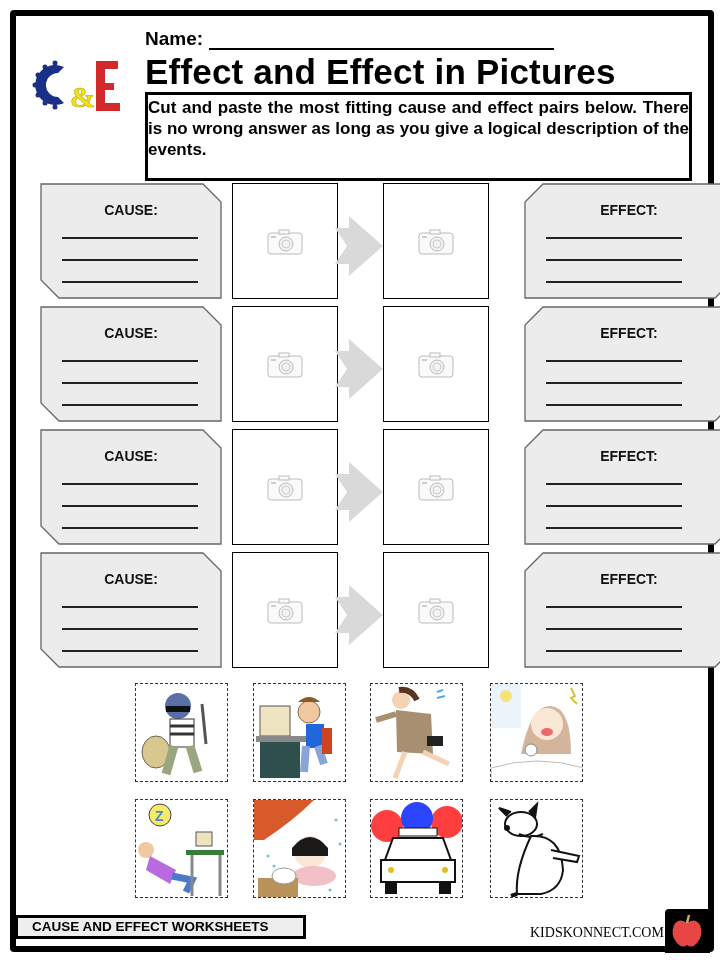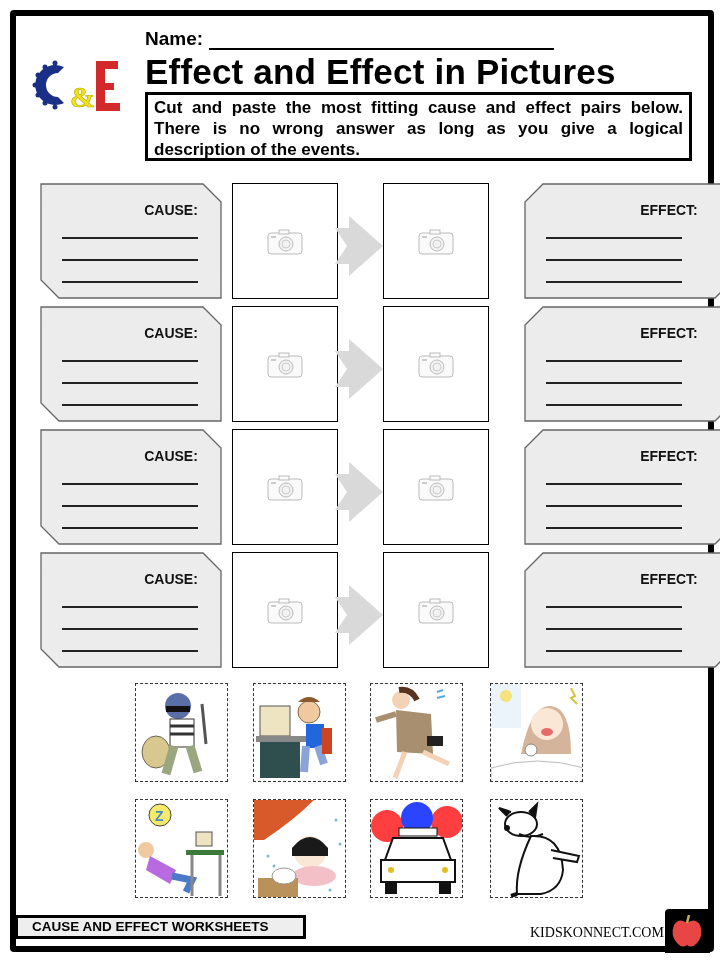--- a/index.html
+++ b/index.html
@@ -2,23 +2,23 @@
 <html><head>
 <meta charset="utf-8">
 <style>
   * { box-sizing: border-box; margin: 0; padding: 0; }
   body { width: 720px; height: 960px; background: #fff; position: relative; overflow: hidden; font-family: "Liberation Sans", sans-serif; }
   .frame { position: absolute; left: 10px; top: 10px; width: 704px; height: 942px; border: 6px solid #000; border-radius: 4px; background:#fff; }
   .logo { position: absolute; left: 30px; top: 55px; width: 95px; height: 60px; }
   .name-row { position: absolute; left: 145px; top: 28px; font-size: 19px; font-weight: bold; color:#000; display:flex; align-items:flex-end; }
   .name-line { display:inline-block; width: 345px; border-bottom: 2px solid #000; margin-left: 6px; height: 18px; }
   .title { position: absolute; left: 145px; top: 52px; font-size: 35px; font-weight: bold; color:#000; letter-spacing: 0.2px; }
-  .instr { position: absolute; left: 145px; top: 92px; width: 547px; height: 69px; border: 3px solid #000; padding: 2px 6px; font-size: 17px; font-weight: bold; line-height: 21px; text-align: justify; text-align-last: left; color:#000; }
+  .instr { position: absolute; left: 145px; top: 92px; width: 547px; height: 89px; border: 3px solid #000; padding: 2px 0; font-size: 17px; font-weight: bold; line-height: 21px; text-align: justify; text-align-last: left; color:#000; }
   .row { position: absolute; left: 0; width: 720px; height: 116px; }
-  .card { position: absolute; top: 0; height: 96px; padding-left: 40px; }
+  .card { position: absolute; top: 0; height: 96px; }
   .card svg { position:absolute; left:0; top:0; }
   .card-label { position:absolute; top: 19px; width: 100%; text-align:center; font-size: 14px; font-weight: bold; color:#111; }
   .card-line { position:absolute; height: 0; border-top: 2px solid #222; }
   .cause { left: 40px; width: 182px; }
   .effect { left: 524px; width: 210px; }
   .photo { position: absolute; top: 0; width: 106px; height: 116px; border: 1.5px solid #000; background:#fff; }
   .photo .cam { position:absolute; left: 34px; top: 45px; }
   .arrow { position:absolute; left: 335px; top: 33px; }
   .cut { position:absolute; width: 93px; height: 99px; border: 1px dashed #333; background:#fff; overflow:hidden; }
   .footer-badge { position:absolute; left: 15px; top: 915px; width: 291px; height: 24px; border: 3px solid #000; background:#eee; font-size: 13.5px; font-weight: bold; line-height: 18px; padding-left: 14px; color:#000; }

